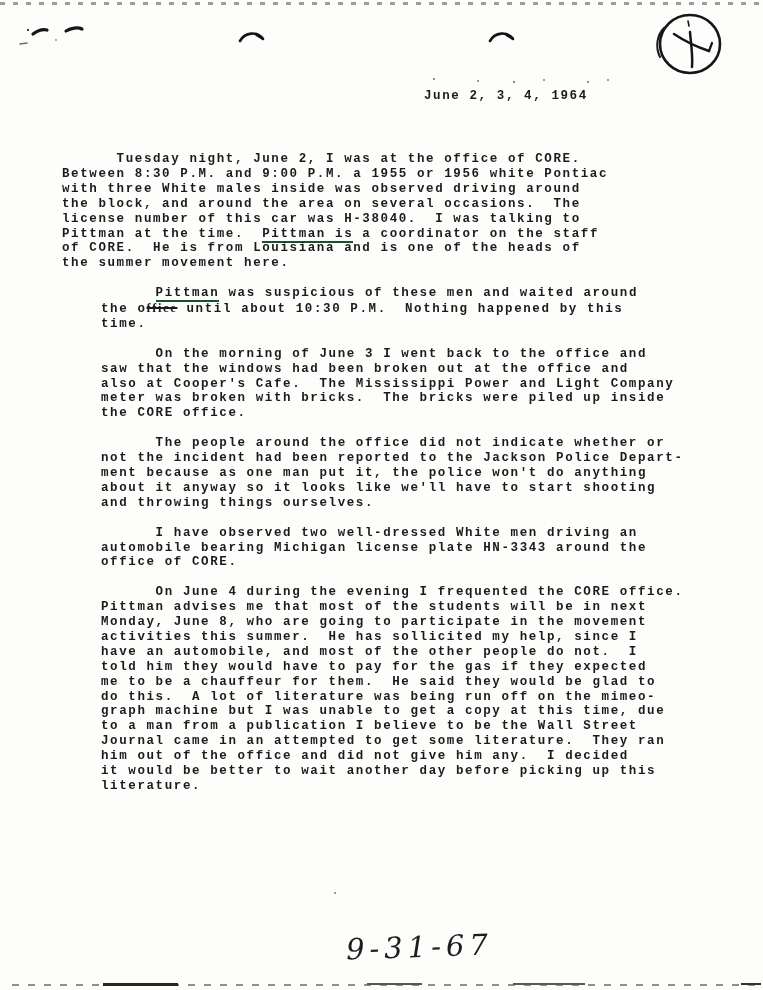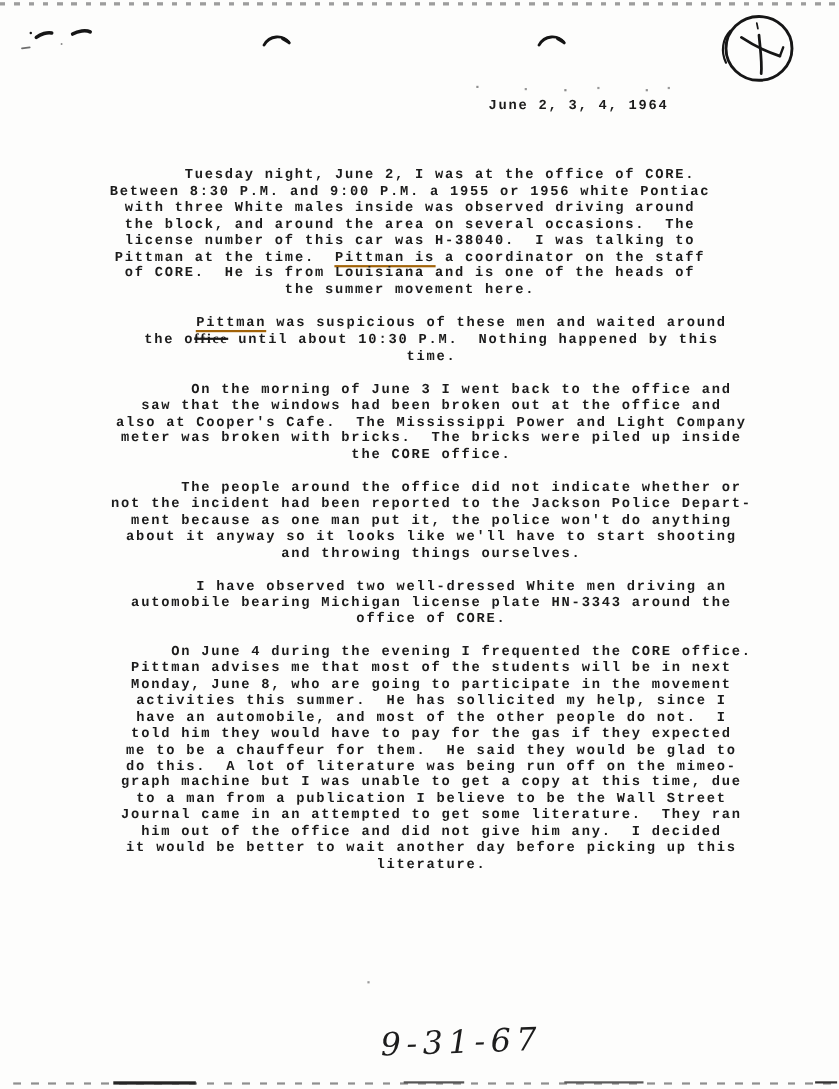--- a/index.html
+++ b/index.html
@@ -15,26 +15,26 @@
   .typeset{
     position:absolute;
     font-family:"Liberation Mono","DejaVu Sans Mono",monospace;
     font-weight:700;
     font-size:12.5px;
     line-height:14.9px;
     letter-spacing:1.6px;
     white-space:pre;
     color:#1b1b1b;
   }
-  .date-line{left:444px;top:89px;}
+  .date-line{left:424px;top:89px;}
   .body-text{left:62px;top:152px;}
   .para{margin:0;}
   .para + .para{margin-top:14.9px;margin-left:39px;}
-  .tline{white-space:pre;text-align:center;}
-  .seg-u{border-bottom:2px solid #a16207;}
+  .tline{white-space:pre;}
+  .seg-u{border-bottom:2px solid #14532d;}
   .seg-strike{text-decoration:line-through;text-decoration-thickness:2px;font-family:Liberation Serif, serif;}
   .handwriting{
     position:absolute;
     left:346px;top:930px;
     font-family:"DejaVu Serif","Liberation Serif",serif;
     font-style:italic;
     font-size:29px;
     letter-spacing:5px;
     color:#1d1d1d;
     transform:rotate(-2deg);

